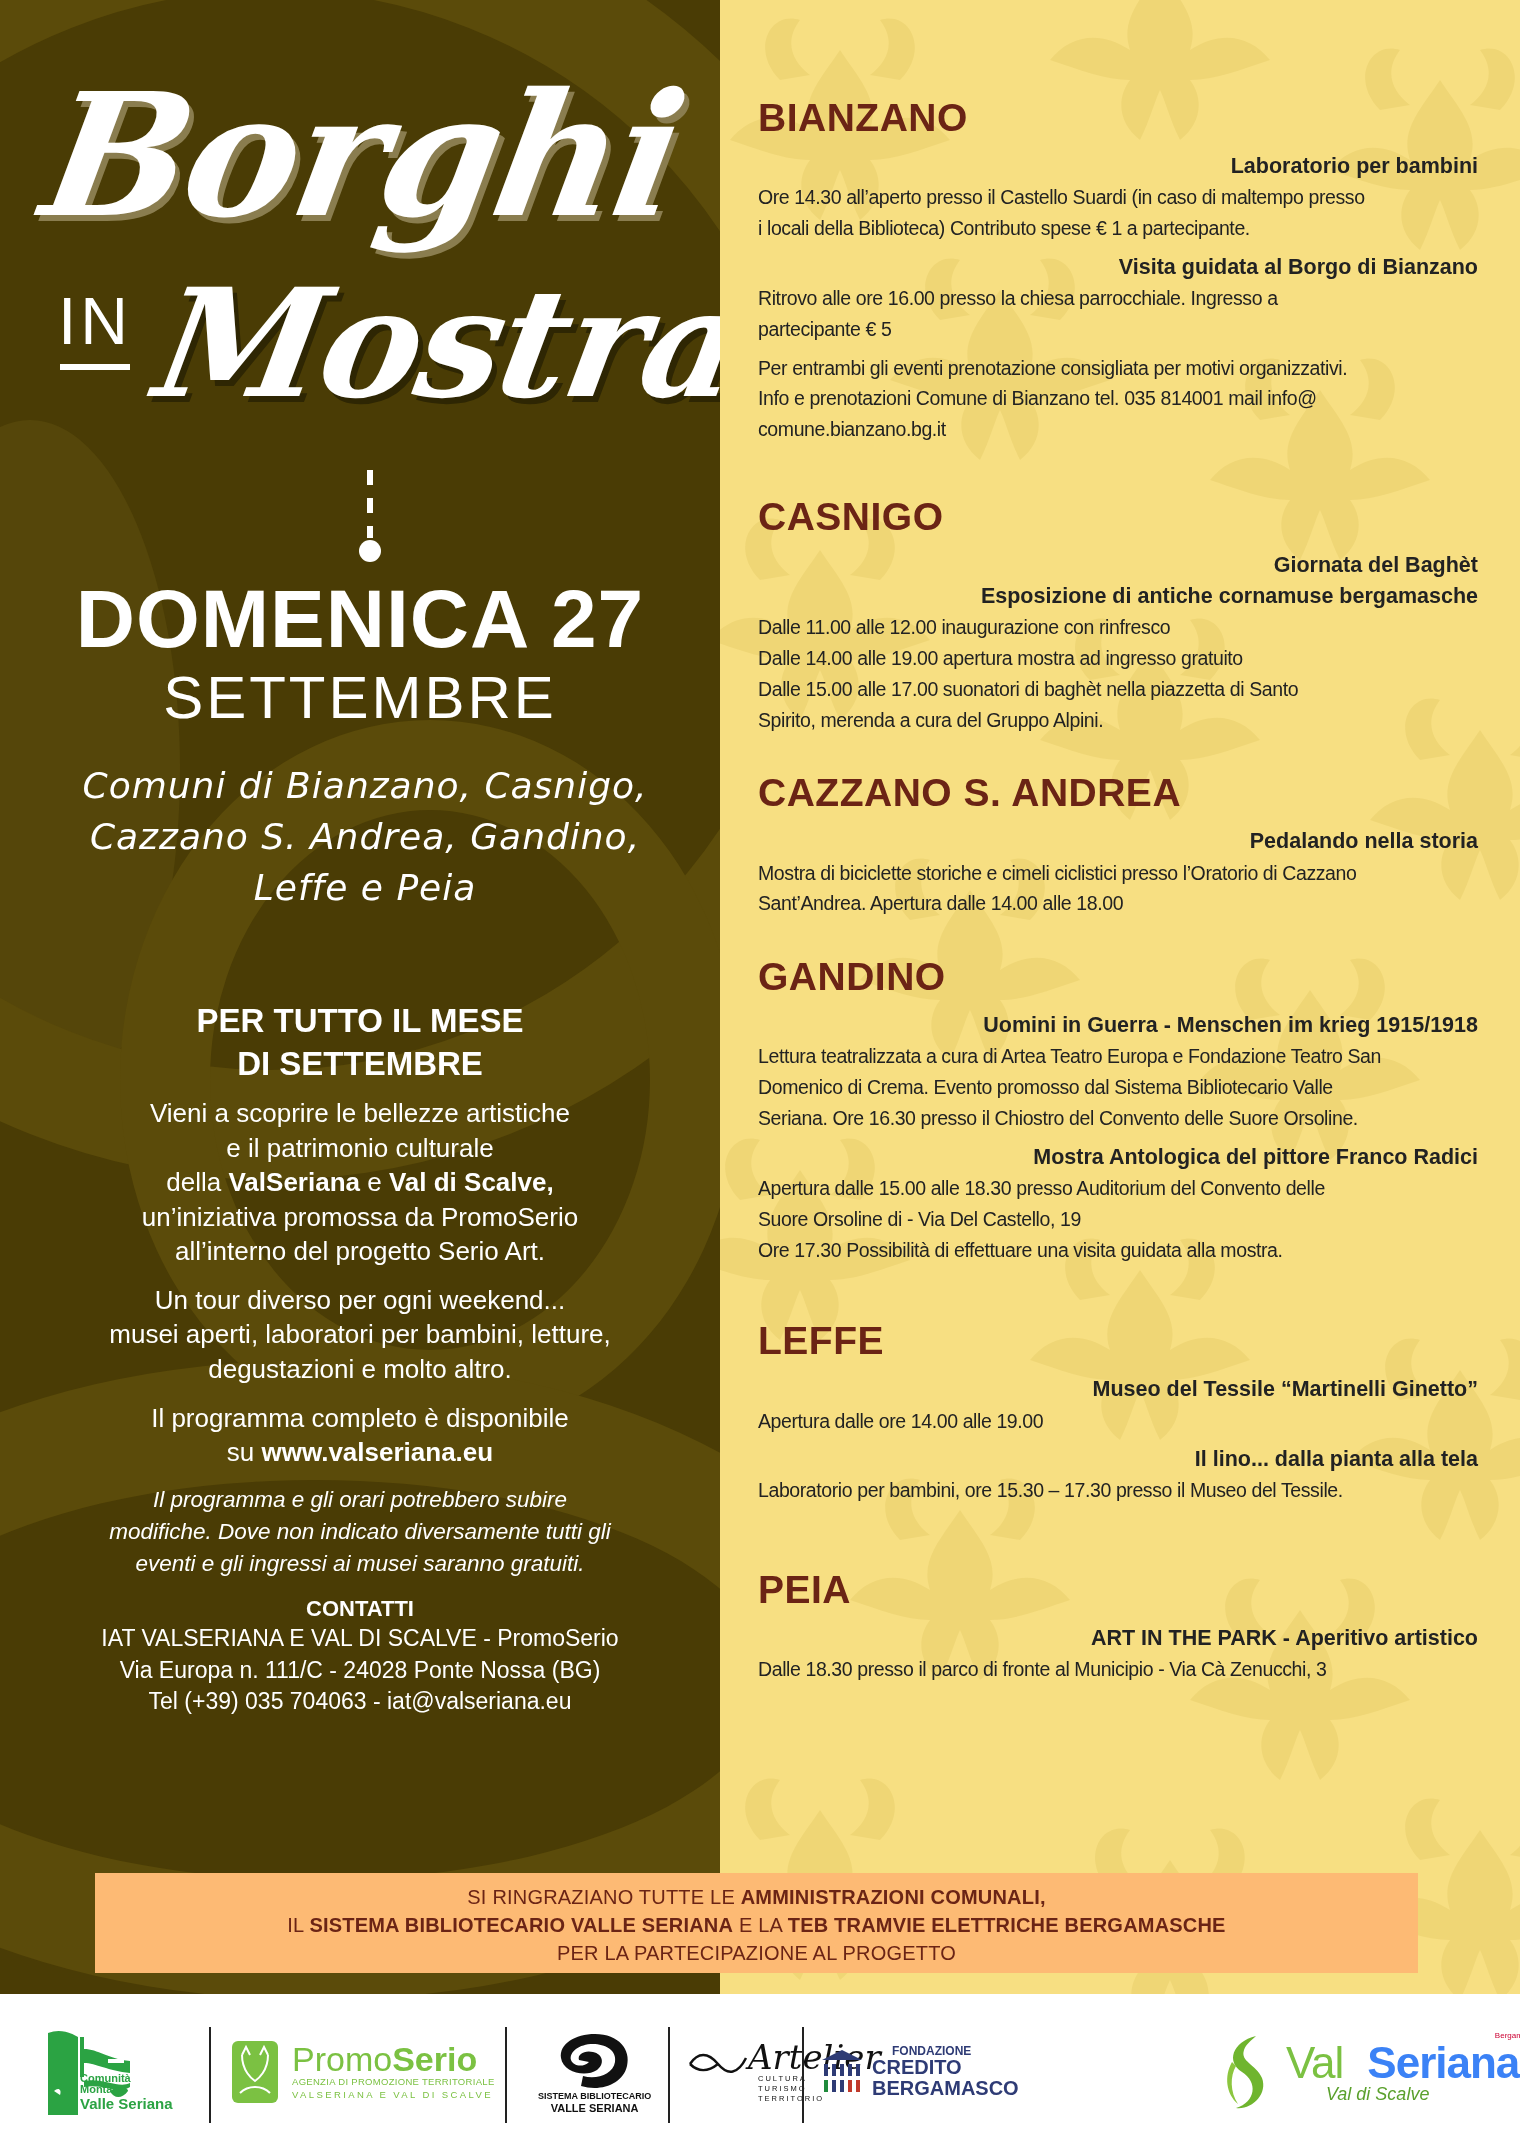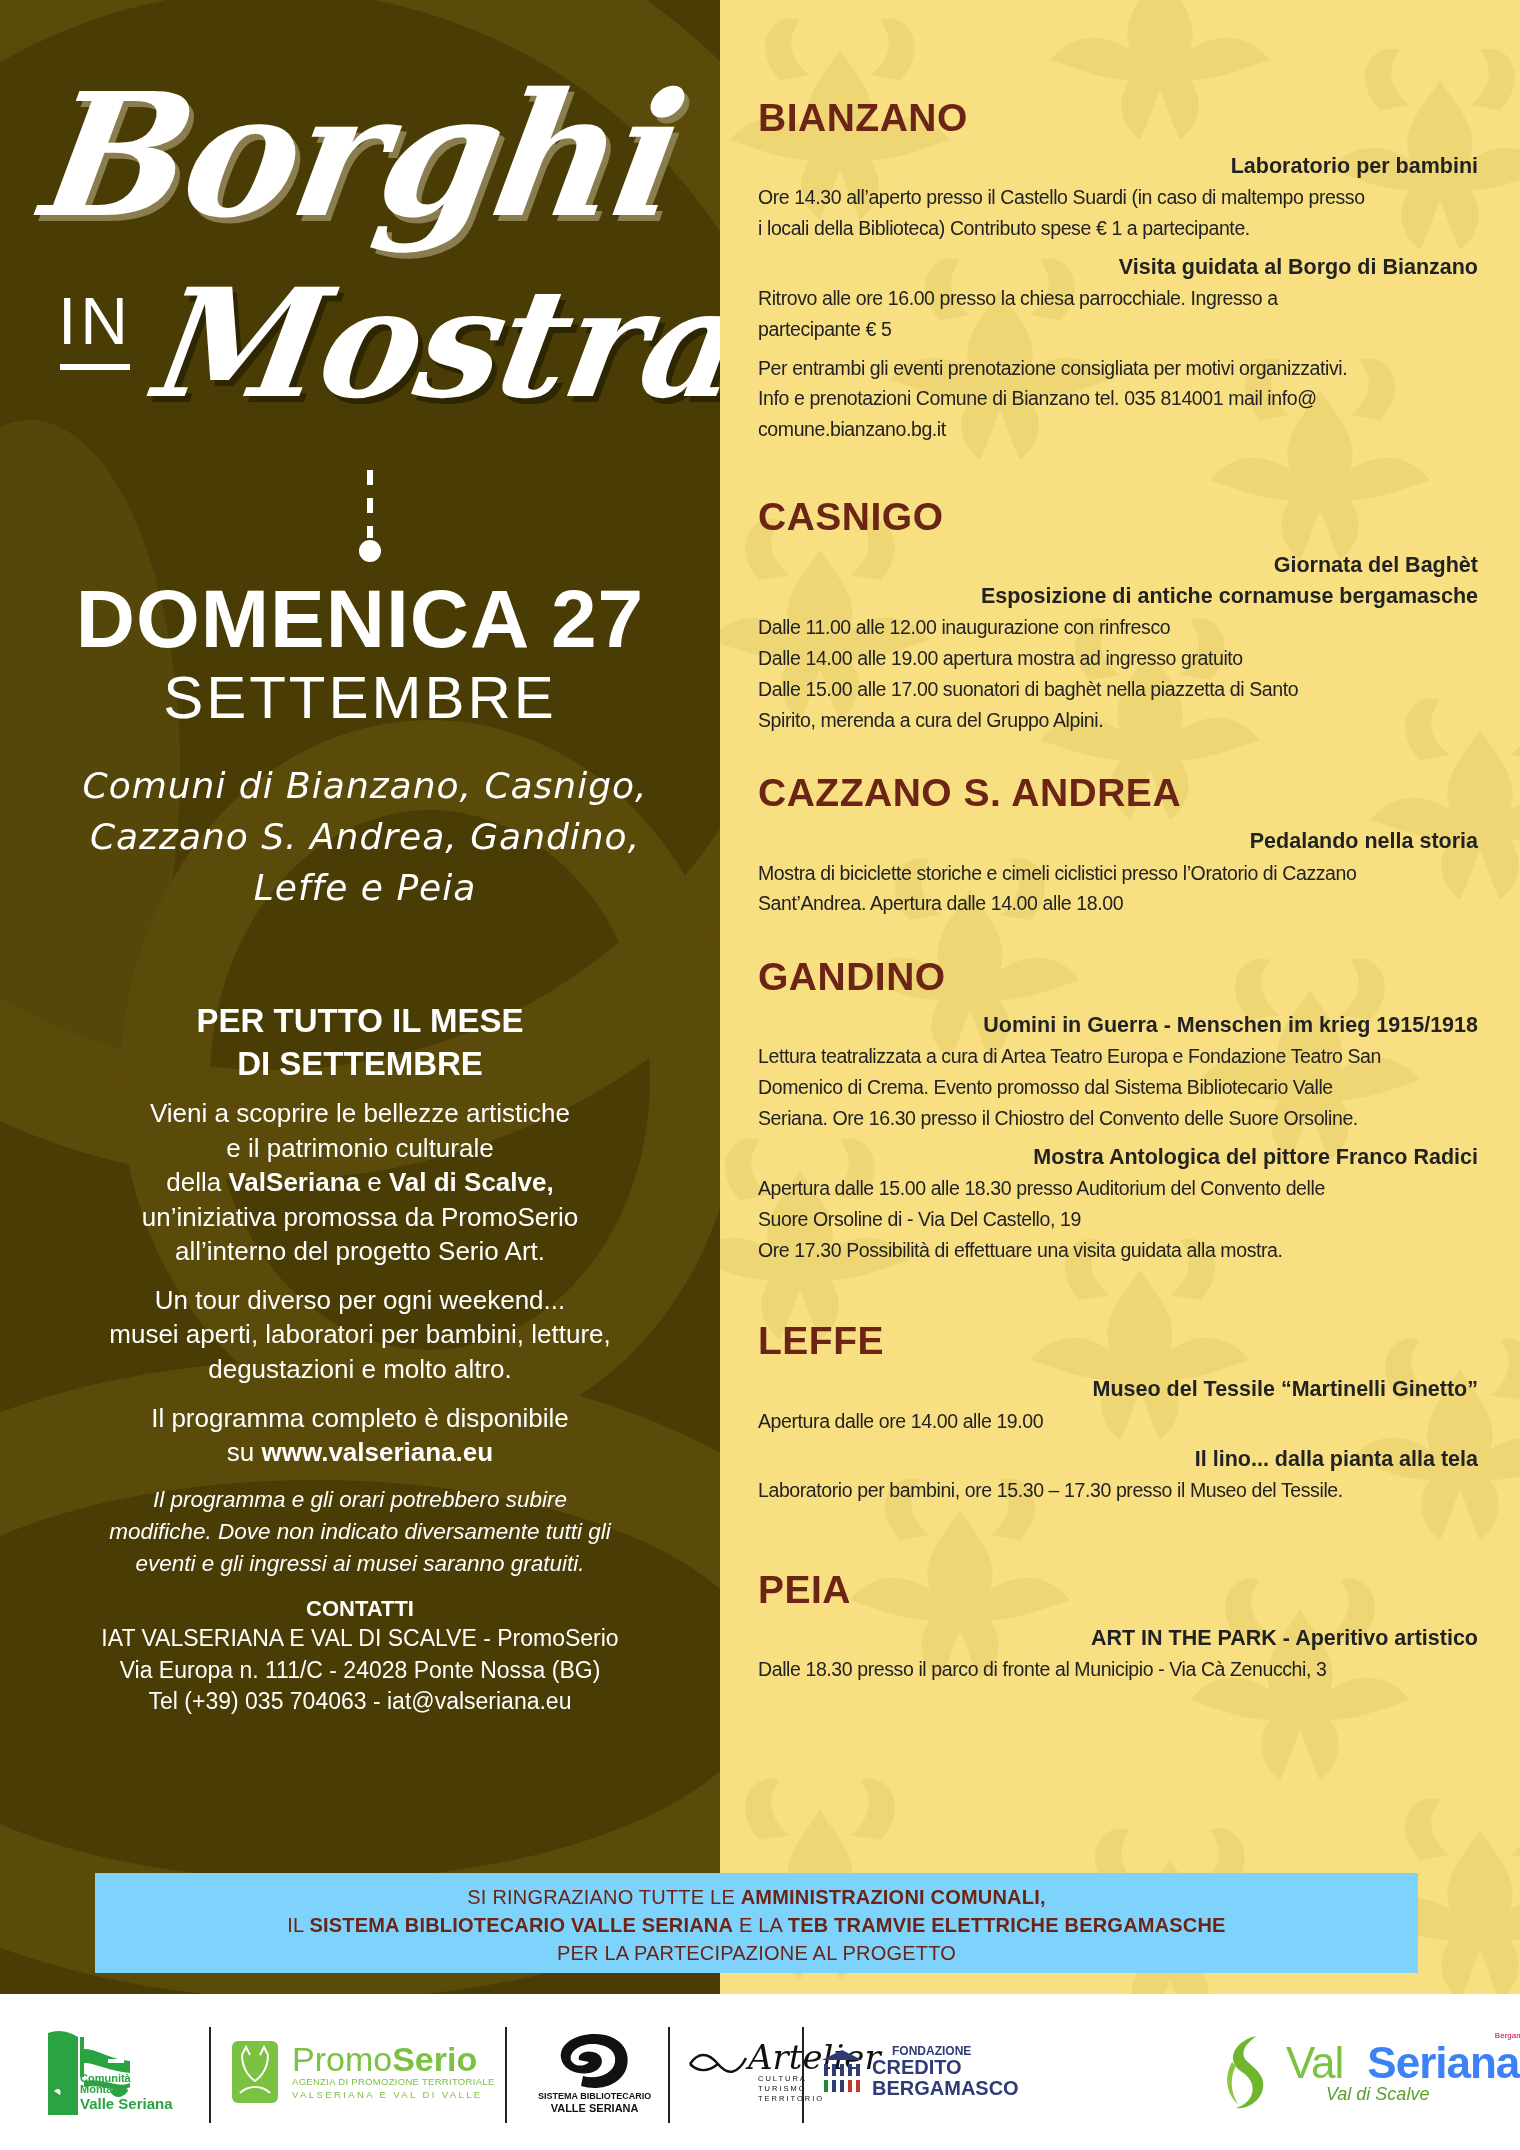--- a/index.html
+++ b/index.html
@@ -89,21 +89,21 @@
     font-weight: bold; font-size: 39px; color: #6b2415; line-height: 1; margin-bottom: 14px;
     letter-spacing: 0.5px;
   }
   .ev-title { font-weight: bold; font-size: 21.5px; line-height: 1.45; text-align: right; }
   .ev-text { font-size: 19.5px; line-height: 1.58; transform-origin: left; letter-spacing: -0.4px; }
   .ev + .ev { margin-top: 8px; }
 
   
   .banner {
     position: absolute; left: 95px; top: 1873px; width: 1323px; height: 100px;
-    background: #7dd3fc; text-align: center; color: #6b2415; font-size: 20px;
+    background: #fdba74; text-align: center; color: #6b2415; font-size: 20px;
     padding-top: 10px; line-height: 1.4; letter-spacing: 0.2px;
   }
   .banner b { font-weight: bold; }
 
   
   .footer { position: absolute; left: 0; top: 1994px; width: 1520px; height: 156px; background: #fff; }
   .logo { position: absolute; top: 0; height: 156px; display: flex; align-items: center; }
   .vsep { position: absolute; top: 33px; width: 2px; height: 96px; background: #222; }
   .cm-text { font-size: 11px; color: #2ba343; font-weight: bold; line-height: 1.05; }
   .cm-text .big { font-size: 15px; }
@@ -326,21 +326,21 @@
   <div class="vsep" style="left:209px;"></div>
 
   <div class="logo" style="left:232px;">
     <svg width="46" height="62" viewBox="0 0 46 62">
       <rect x="0" y="0" width="46" height="62" rx="6" fill="#7bc142"></rect>
       <path d="M10,14 L14,6 L18,14 M28,14 L32,6 L36,14 M10,14 C10,30 20,38 23,40 C26,38 36,30 36,14 M8,52 C16,44 30,44 38,52" stroke="#fff" stroke-width="2" fill="none"></path>
     </svg>
     <div style="margin-left:14px;">
       <div class="ps-name"><span>Promo</span><b>Serio</b></div>
       <div class="ps-sub">AGENZIA DI PROMOZIONE TERRITORIALE</div>
-      <div class="ps-sub ps-sub2">VALSERIANA E VAL DI VALLE</div>
+      <div class="ps-sub ps-sub2">VALSERIANA E VAL DI SCALVE</div>
     </div>
   </div>
   <div class="vsep" style="left:505px;"></div>
 
   <div class="logo" style="left:538px; flex-direction:column; justify-content:center;">
     <svg width="76" height="62" viewBox="0 0 76 62">
       <path d="M38,4 C62,4 74,20 70,36 C66,54 44,62 24,56 L26,46 C40,50 56,44 58,32 C60,20 48,14 36,14 C22,14 12,22 14,30 C16,36 26,38 32,32 L22,30 C20,24 28,20 36,22 C46,24 48,34 40,40 C28,48 6,42 4,28 C2,14 18,4 38,4 Z" fill="#111"></path>
     </svg>
     <div class="sbvs-text">
       <div>SISTEMA BIBLIOTECARIO</div>

